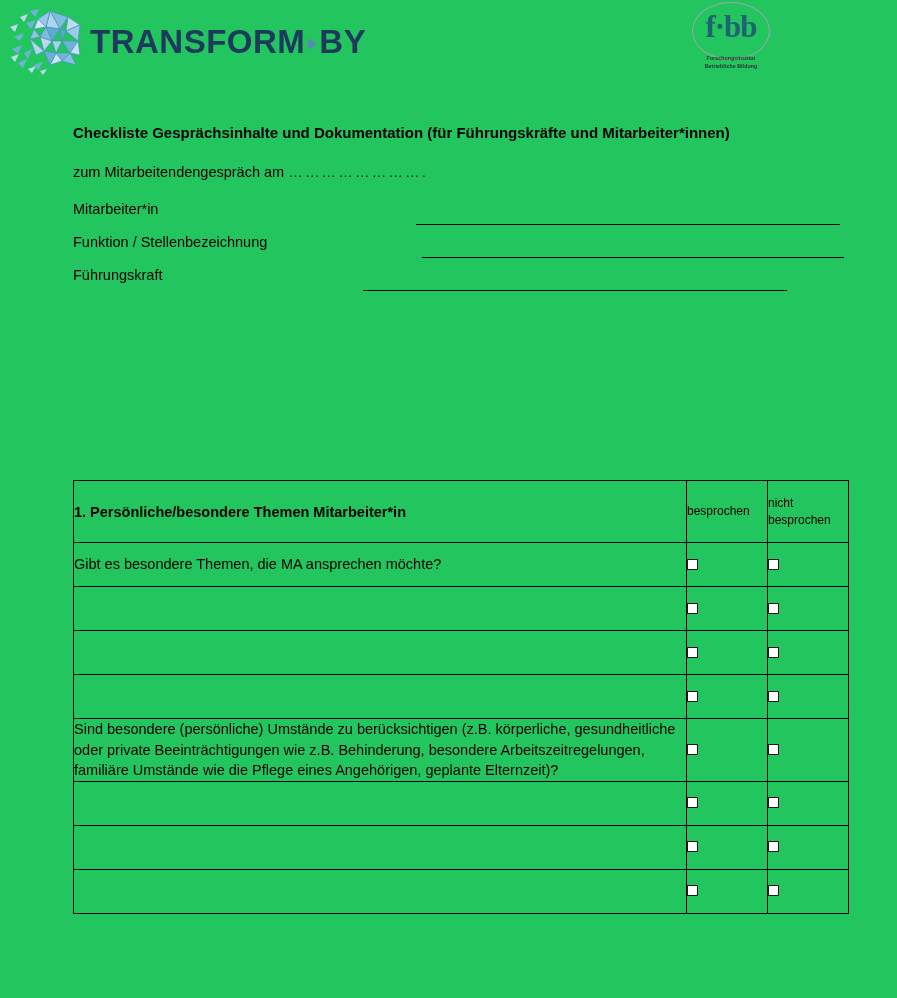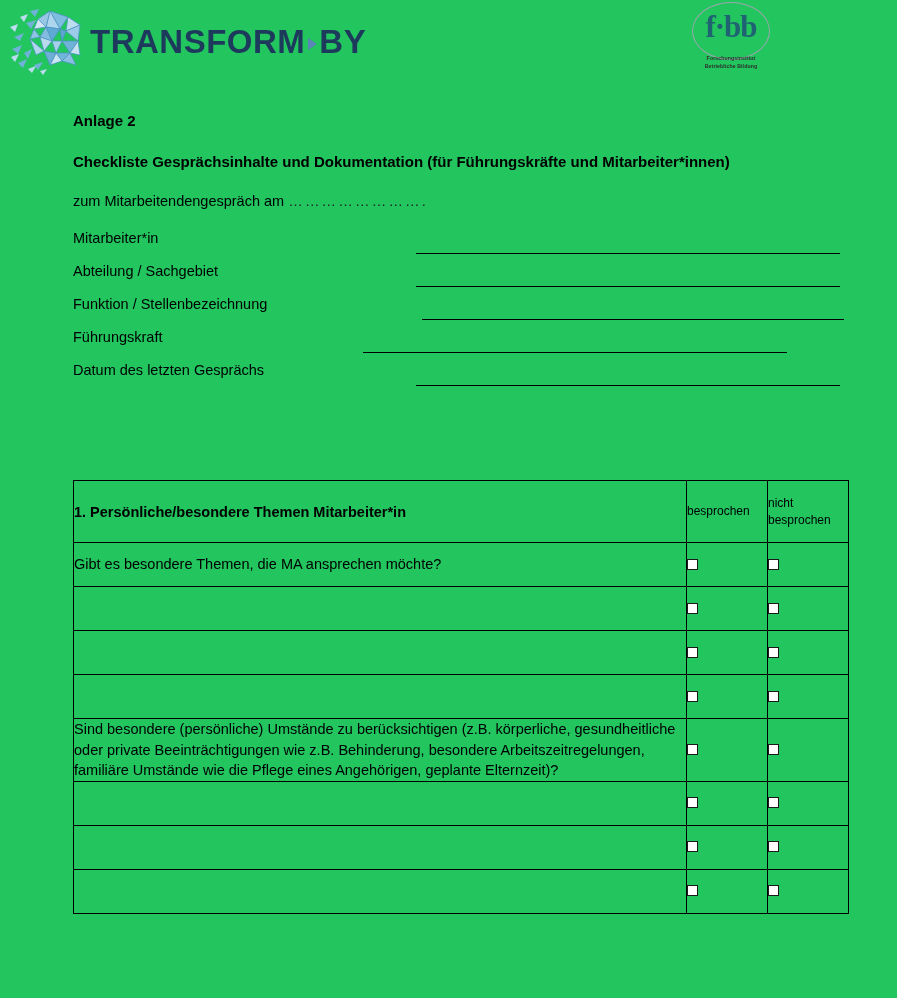--- a/index.html
+++ b/index.html
@@ -298,51 +298,42 @@
       <div class="fbb-sub">
         <div>Forschungsinstitut</div>
         <div>Betriebliche Bildung</div>
       </div>
     </div>
 
   </div>
 
   <div class="doc">
 
-    <div class="anlage">Anlage 2</div>
     <div class="subtitle">Checkliste Gesprächsinhalte und Dokumentation (für Führungskräfte und Mitarbeiter*innen)</div>
     <div class="intro">
       <span>zum Mitarbeitendengespräch am</span>
       <span class="dots">…………………….</span>
     </div>
 
     <div class="field-row">
       <span class="field-label">Mitarbeiter*in</span>
       <span class="field-rule" style="left:343px;width:424px;"></span>
     </div>
 
-    <div class="field-row">
-      <span class="field-label">Abteilung / Sachgebiet</span>
-      <span class="field-rule" style="left:343px;width:424px;"></span>
-    </div>
 
     <div class="field-row">
       <span class="field-label">Funktion / Stellenbezeichnung</span>
       <span class="field-rule" style="left:349px;width:422px;"></span>
     </div>
 
     <div class="field-row">
       <span class="field-label">Führungskraft</span>
       <span class="field-rule" style="left:290px;width:424px;"></span>
     </div>
 
-    <div class="field-row">
-      <span class="field-label">Datum des letzten Gesprächs</span>
-      <span class="field-rule" style="left:343px;width:424px;"></span>
-    </div>
 
 
   </div>
 
   <table class="checklist">
     <colgroup>
       <col class="col-topic">
       <col class="col-chk">
       <col class="col-chk">
     </colgroup>

